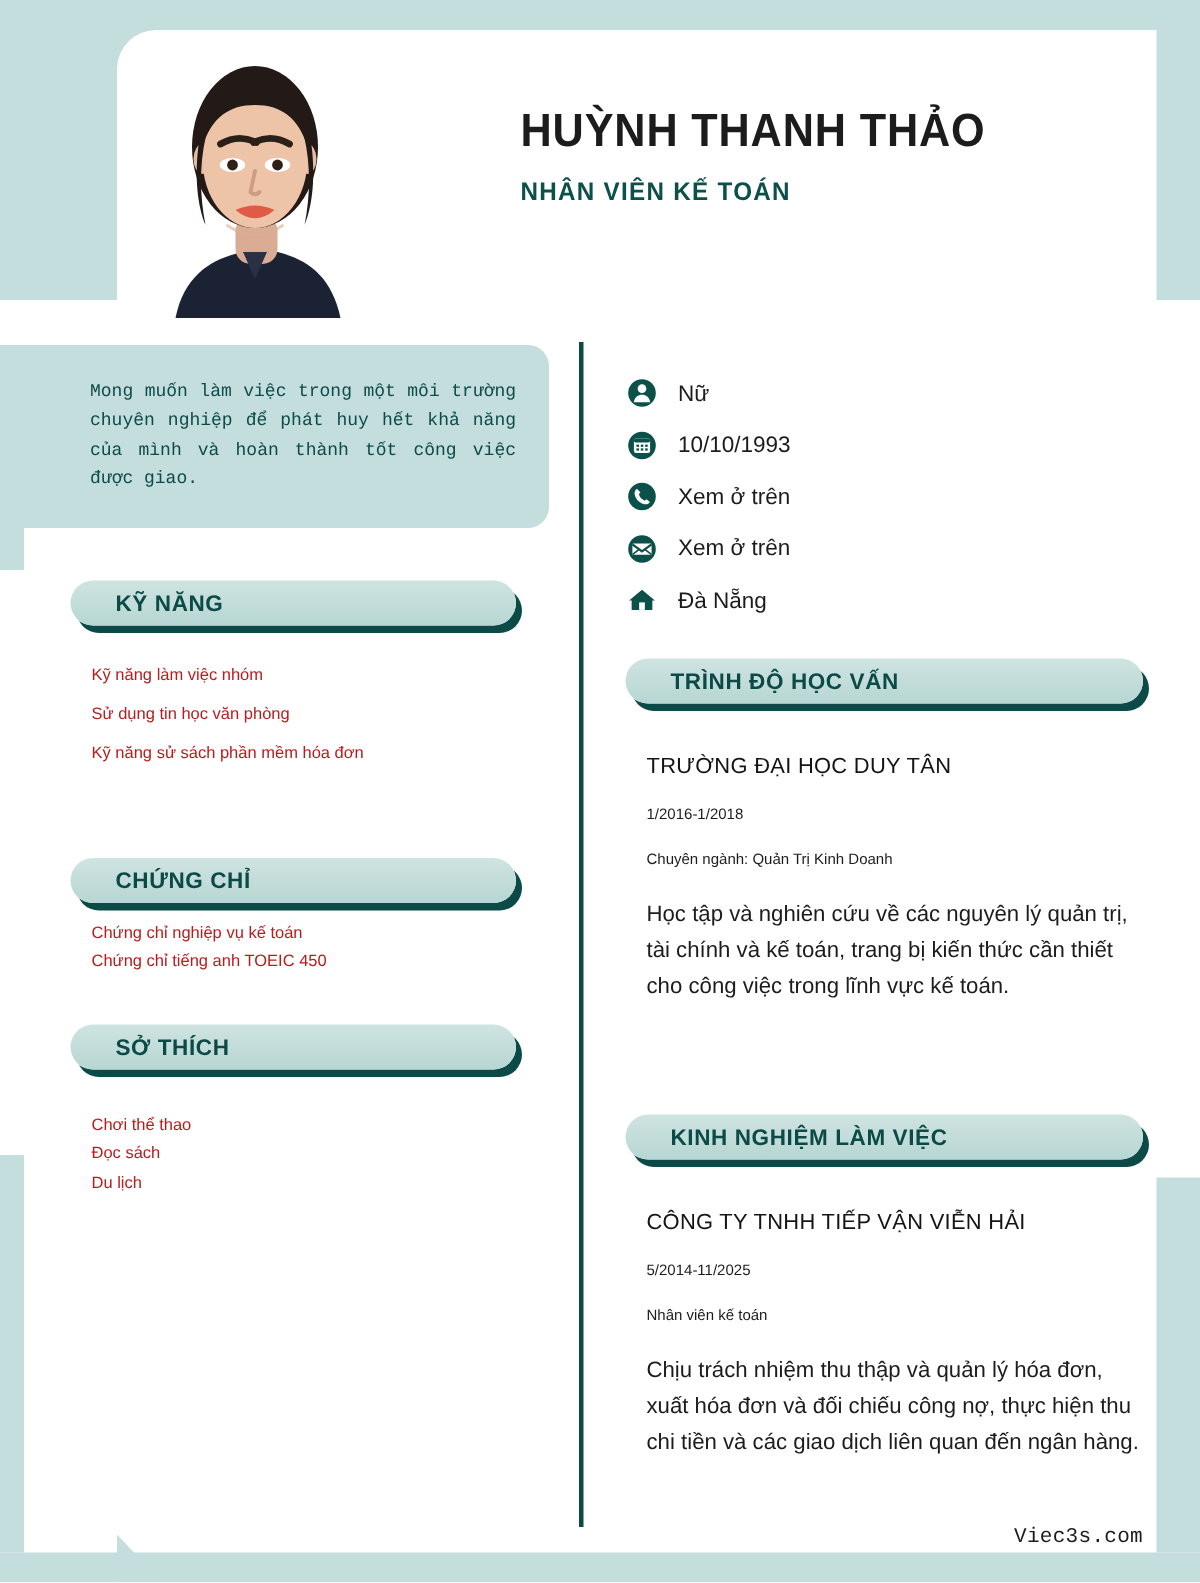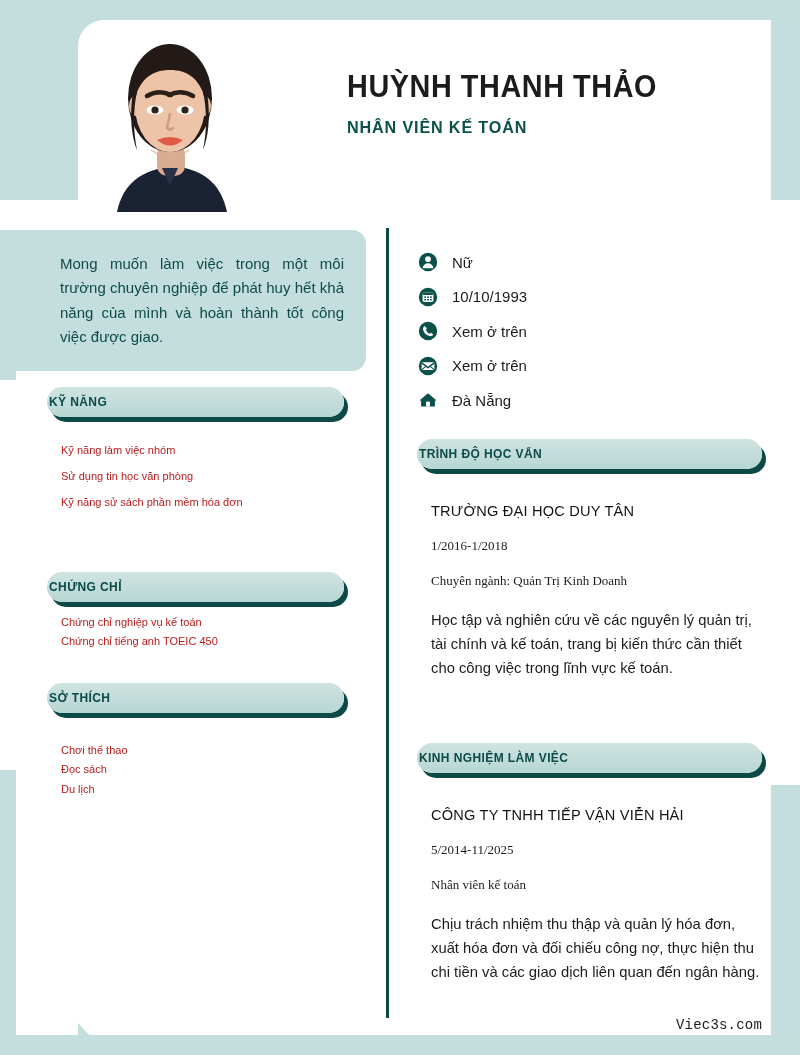--- a/index.html
+++ b/index.html
@@ -108,38 +108,39 @@
 
   
   .summary {
     position: absolute;
     left: 0; top: 230px;
     width: 366px;
     padding: 22px 22px 22px 60px;
     background: #c3dedd;
     border-radius: 0 14px 14px 0;
     color: #0d4b49;
-    font-size: 15px;
+    font-size: 12px;
     line-height: 1.62;
     text-align: justify;
+    font-family: Liberation Mono, monospace;
   }
 
   
   .pill {
     position: absolute;
     height: 30px;
     border-radius: 16px;
     background: linear-gradient(180deg, #cfe4e1 0%, #b7d6d3 100%);
     box-shadow: 4px 5px 0 0 #0b4a47;
     display: flex;
     align-items: center;
   }
   .pill span {
-    padding-left: 2px;
-    font-size: 12px;
+    padding-left: 30px;
+    font-size: 15px;
     font-weight: bold;
     letter-spacing: 0.4px;
     color: #0b4a47;
     font-family: "Liberation Sans Narrow", "Liberation Sans", sans-serif;
     white-space: nowrap;
   }
 
   .pill-skills  { left: 47px;  top: 387px; width: 297px; }
   .pill-certs   { left: 47px;  top: 572px; width: 297px; align-items: center; }
   .pill-hobby   { left: 47px;  top: 683px; width: 297px; }
@@ -188,24 +189,23 @@
   .entry-edu { top: 503px; }
   .entry-exp { top: 807px; }
   .entry h3 {
     font-size: 14.6px;
     font-weight: normal;
     letter-spacing: 0.2px;
     color: #141414;
     margin-bottom: 19px;
   }
   .entry .meta {
-    font-size: 13px;
+    font-size: 10px;
     color: #1c1c1c;
     margin-bottom: 19px;
-    font-family: Liberation Serif, serif;
   }
   .entry .desc {
     font-size: 14.8px;
     color: #1c1c1c;
     line-height: 1.63;
   }
 
   
   .footer {
     position: absolute;

